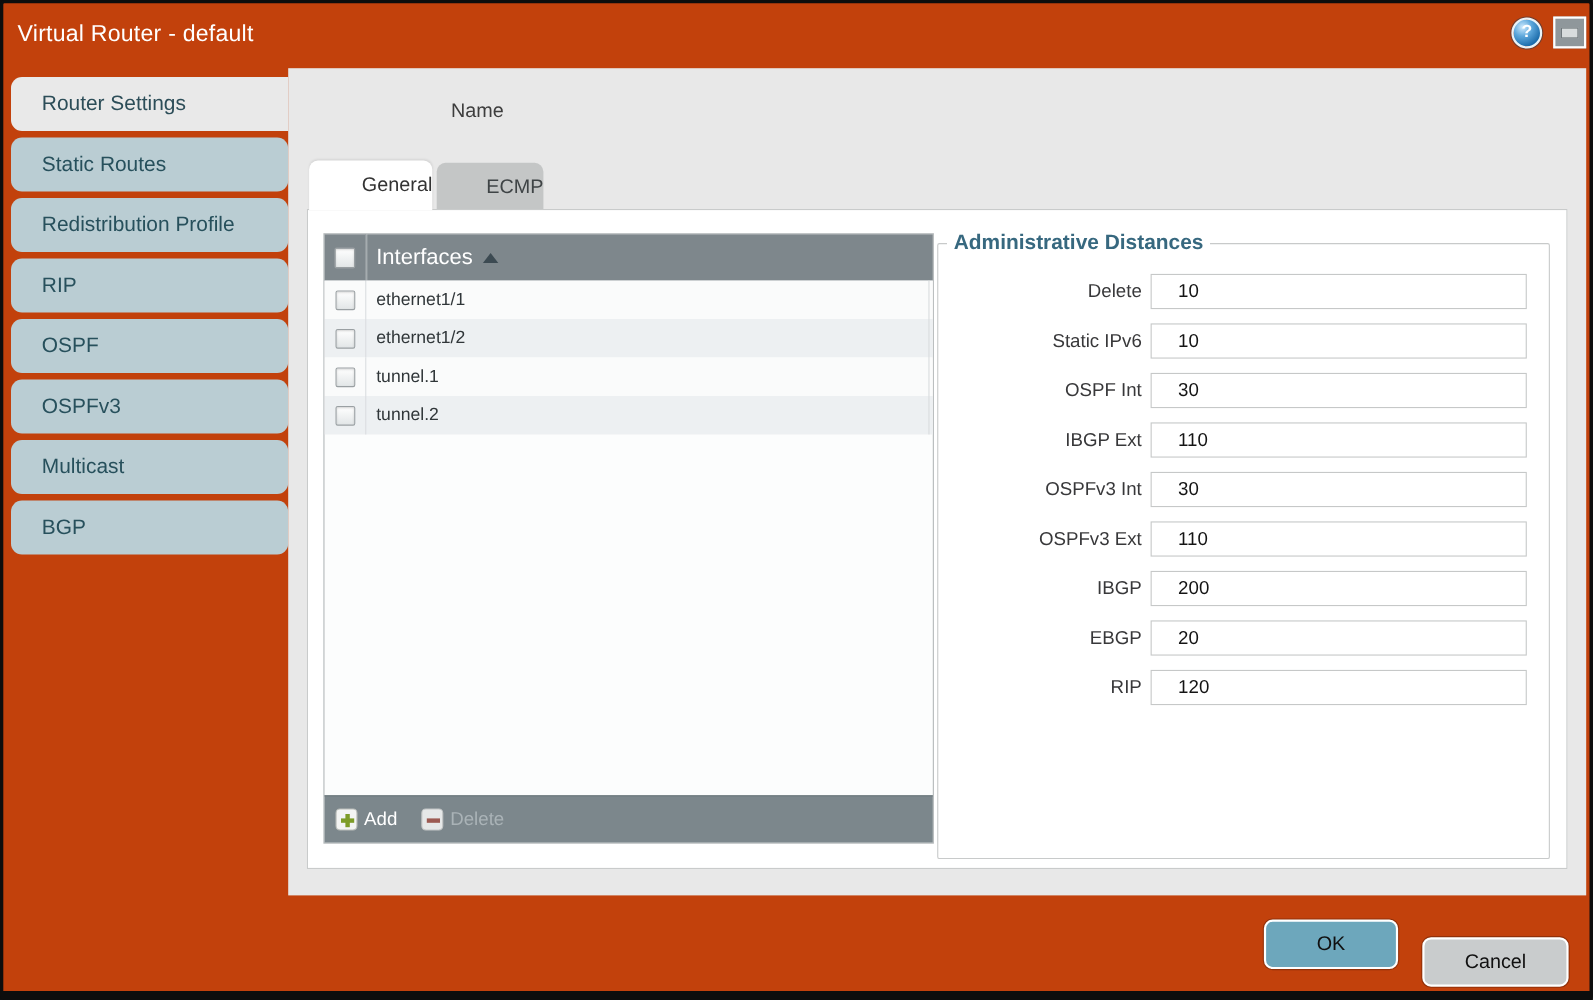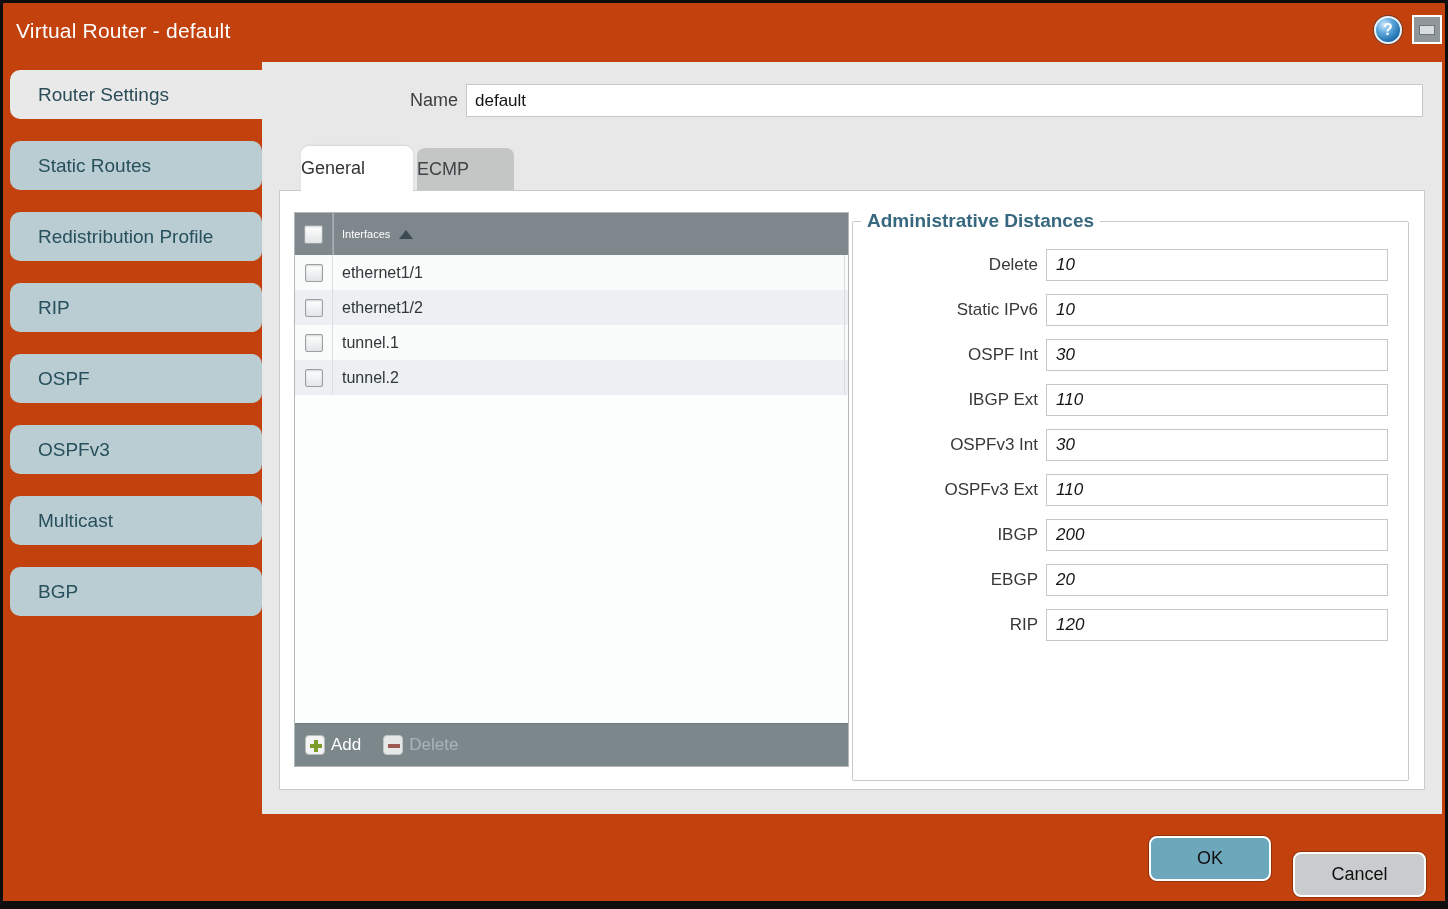--- a/index.html
+++ b/index.html
@@ -24,40 +24,40 @@
   }
   .min-icon {
     position:absolute; left:1409px; top:12px; width:30px; height:29px;
     background:#8f979b; border:2px solid #ffffff; display:flex; align-items:center; justify-content:center;
     cursor:pointer;
   }
   .min-icon .pane { width:16px; height:10px; background:#d8dcdd; border:1px solid #6f777b; }
   
   .sidebar { position:absolute; left:7px; top:67px; width:252px; }
   .side-tab {
-    height:49px; margin-bottom:22px; background:#bacdd3; border-radius:10px;
+    height:49px; margin-bottom:6px; background:#bacdd3; border-radius:10px;
     color:#27505c; font-size:19px; line-height:49px; padding-left:28px; cursor:pointer;
     white-space:nowrap; overflow:hidden;
   }
   .side-tab.active {
     background:#e9e9e9; border-radius:10px 0 0 10px; color:#2c4d58;
   }
   
   .main { position:absolute; left:259px; top:59px; width:1180px; height:752px; background:#e8e8e8; }
   .name-label {
     position:absolute; left:0; top:22px; width:196px; height:33px; line-height:33px;
     text-align:right; font-size:18px; color:#3d3d3d;
   }
   .name-input {
     position:absolute; left:204px; top:22px; width:957px; height:33px;
     border:1px solid #c6c8c8; background:#fff; font-size:17px; padding:0 8px;
     font-family:"Liberation Sans", sans-serif; color:#141414;
   }
   .tab {
-    position:absolute; border-radius:8px 8px 0 0; text-align:left; cursor:pointer; z-index:2;margin-left:20px;
+    position:absolute; border-radius:8px 8px 0 0; text-align:right; cursor:pointer; z-index:2;
   }
   .tab-general {
     left:19px; top:84px; width:112px; height:45px; background:#ffffff;
     font-size:18px; color:#333; line-height:44px; box-shadow:0 -1px 2px rgba(0,0,0,.08);
   }
   .tab-ecmp {
     left:135px; top:86px; width:97px; height:42px; background:#c4c6c6;
     font-size:18px; color:#3f4446; line-height:42px; z-index:1;
   }
   .content {
@@ -74,21 +74,21 @@
   }
   .cb {
     width:19px; height:19px; border:1px solid #9aa0a3; border-radius:2px;
     background:linear-gradient(#ffffff, #e2e6e7);
     box-shadow:inset 0 1px 2px rgba(0,0,0,.18); cursor:pointer;
   }
   .cb-cell {
     flex:none; width:38px; display:flex; align-items:center; justify-content:center; align-self:stretch;
   }
   .iface-header .cb-cell { border-right:1px solid #99a1a5; box-shadow:1px 0 0 rgba(255,255,255,.35); }
-  .iface-header .col-label { color:#ffffff; font-size:11px; margin-left:9px; }
+  .iface-header .col-label { color:#ffffff; font-size:20px; margin-left:9px; }
   .sort-asc-icon {
     width:0; height:0; margin-left:9px; border-left:7px solid transparent;
     border-right:7px solid transparent; border-bottom:9px solid #3c4a52;
   }
   .iface-rows { flex:1; position:relative; overflow:hidden; }
   .iface-rows::after {
     content:""; position:absolute; right:3px; top:0; height:140px; width:1px; background:#d9dcde;
   }
   .iface-row { height:35px; display:flex; align-items:center; cursor:pointer; }
   .iface-row:nth-child(odd) { background:#fafbfb; }
@@ -120,21 +120,21 @@
   .admin-fs legend {
     margin-left:8px; padding:0 6px; font-size:19px; font-weight:bold; color:#37687f;
   }
   .admin-rows { padding-top:17px; }
   .admin-row { display:flex; align-items:center; height:32px; margin-bottom:13px; }
   .admin-row .f-label {
     flex:none; width:193px; text-align:right; padding-right:8px; font-size:17px; color:#38383a;
   }
   .admin-row input {
     flex:none; width:342px; height:32px; border:1px solid #c6c8c8; background:#fff;
-    font-size:17px; padding:0 9px; font-family:"Liberation Sans", sans-serif; color:#141414;font-style:italic;
+    font-size:17px; padding:0 24px; font-family:"Liberation Sans", sans-serif; color:#141414;
   }
   
   .btn {
     position:absolute; top:833px; height:45px; border:2px solid #ffffff; border-radius:8px;
     font-size:18px; color:#101010; text-align:center; line-height:41px; cursor:pointer;
     box-shadow:0 0 0 1px rgba(0,0,0,.25);
   }
   .btn-ok { left:1146px; width:122px; background:#6da7bc; }
   .btn-cancel { left:1290px; width:133px; background:#c9cccd;margin-top:16px; }
 </style>
@@ -157,21 +157,20 @@
     <div class="side-tab">Redistribution Profile</div>
     <div class="side-tab">RIP</div>
     <div class="side-tab">OSPF</div>
     <div class="side-tab">OSPFv3</div>
     <div class="side-tab">Multicast</div>
     <div class="side-tab">BGP</div>
   </div>
 
   <div class="main">
     <div class="name-label">Name</div>
-    <input class="name-input" type="text" value="default" style="">
 
     <div class="tab tab-general">General</div>
     <div class="tab tab-ecmp">ECMP</div>
 
     <div class="content">
 
       <div class="iface-table">
         <div class="iface-header">
           <div class="cb-cell">
             <div class="cb"></div>

